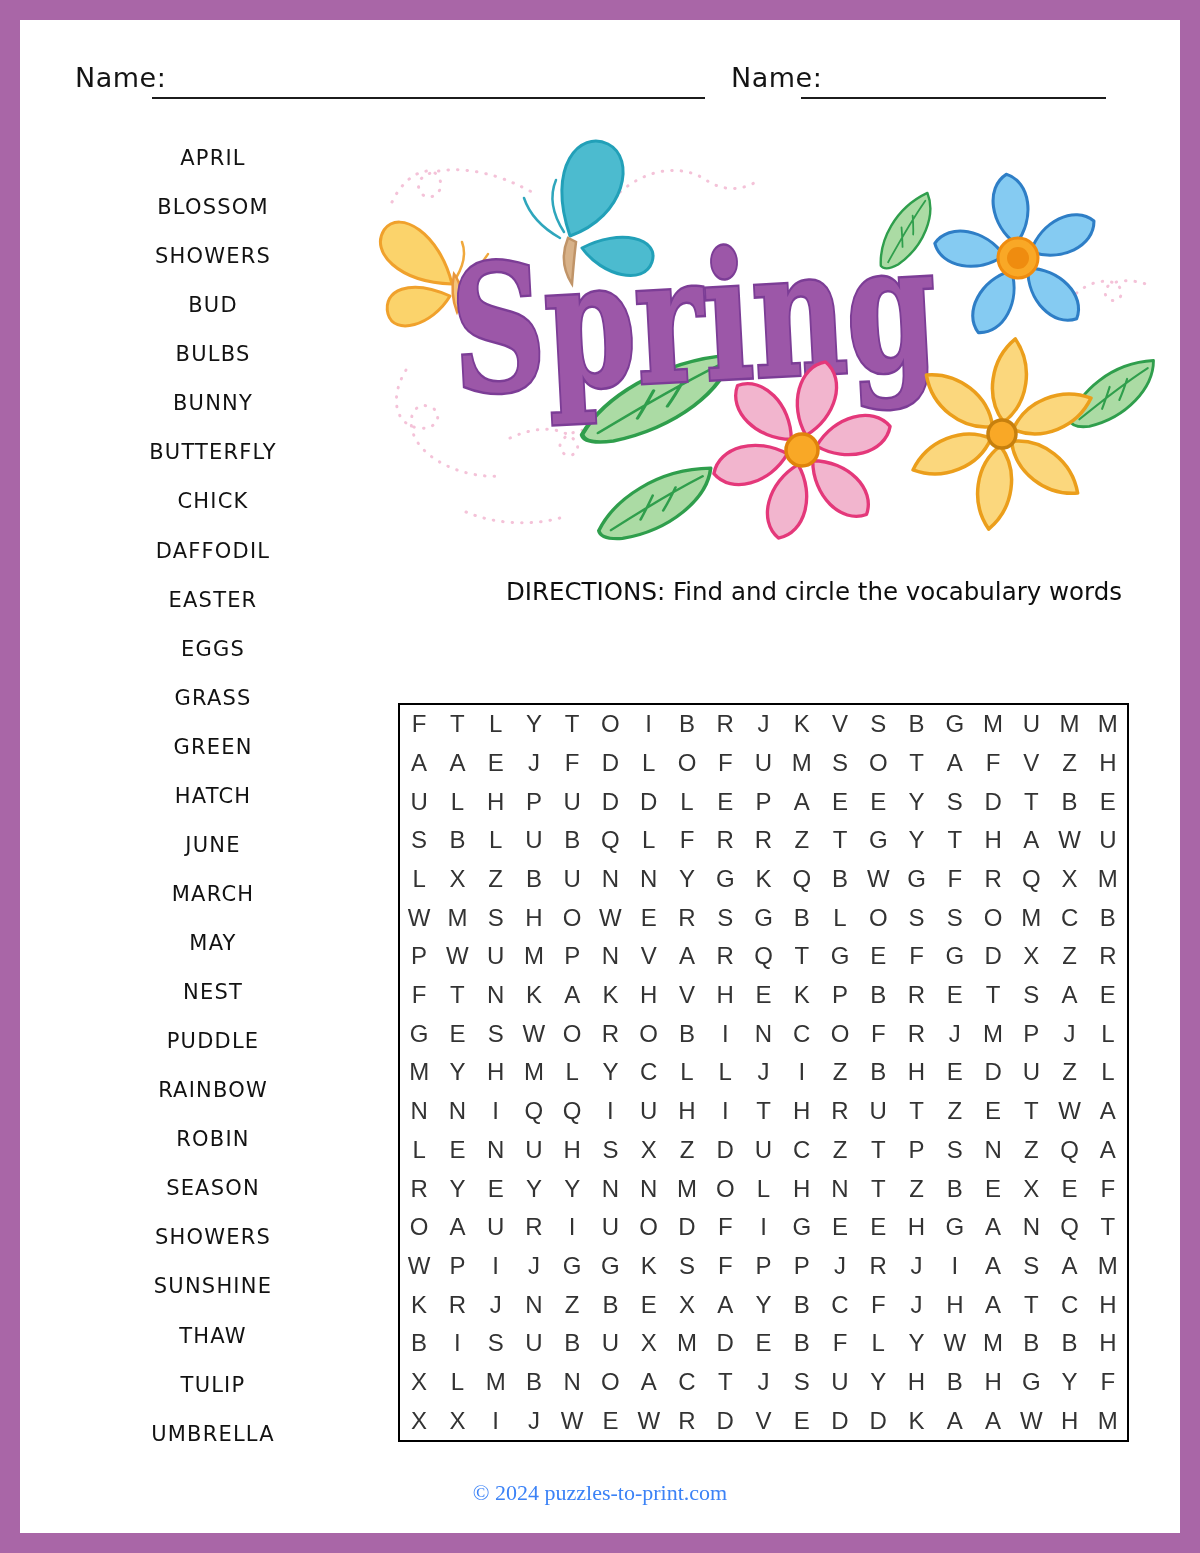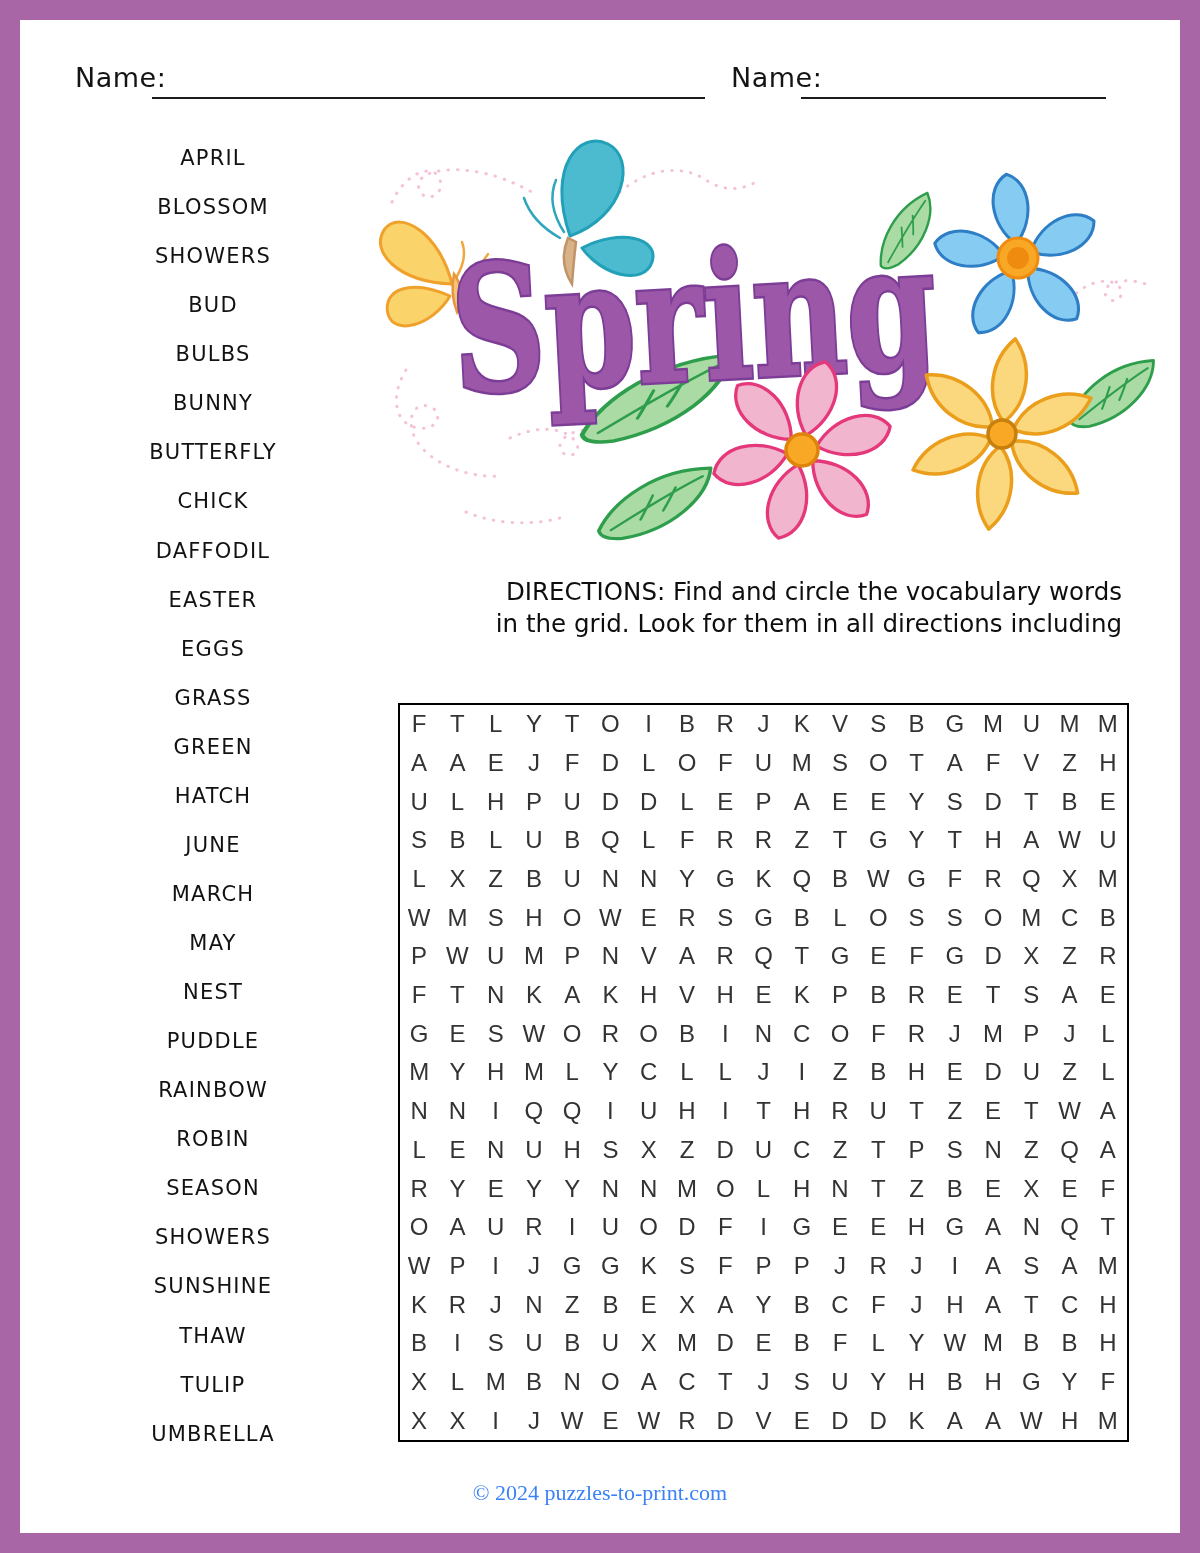--- a/index.html
+++ b/index.html
@@ -172,21 +172,20 @@
           <use href="#petal-point" transform="rotate(248)"></use>
           <use href="#petal-point" transform="rotate(308)"></use>
         </g>
         <circle r="14" stroke="#c7800e" stroke-width="3.5" fill="#f9a826"></circle>
       </g>
     </svg>
   </div>
 
   <div class="directions">
       <div>DIRECTIONS:  Find and circle the vocabulary words</div>
-      <div>in the grid.  Look for them in all directions including</div>
     </div>
 
   <div class="grid-box">
       <div class="cell">F</div>
       <div class="cell">T</div>
       <div class="cell">L</div>
       <div class="cell">Y</div>
       <div class="cell">T</div>
       <div class="cell">O</div>
       <div class="cell">I</div>

